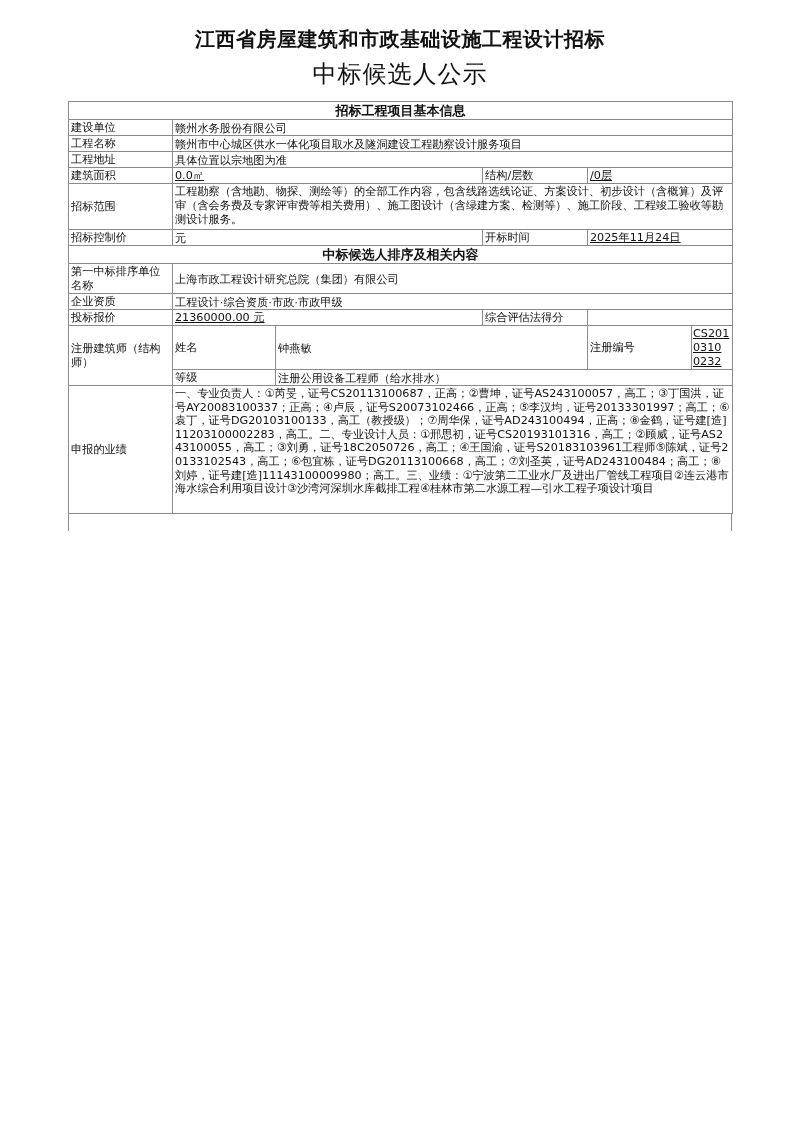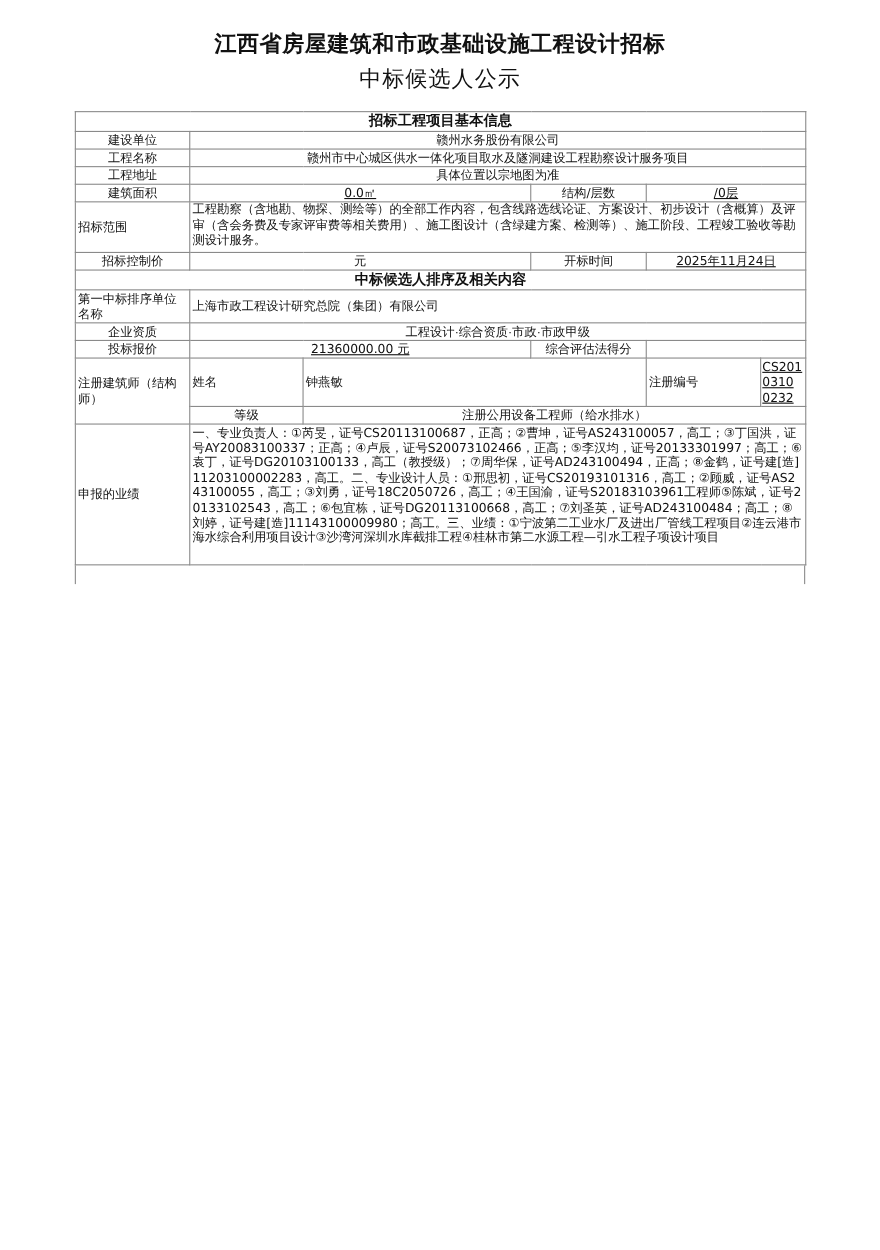--- a/index.html
+++ b/index.html
@@ -7,21 +7,21 @@
       width: 800px; height: 1136px; position: relative; overflow: hidden;
       font-family: "DejaVu Serif", serif; color: #111;
     }
     .doc-title {
       position: absolute; left: 0; top: 26px; width: 800px; text-align: center;
       font-family: "DejaVu Serif", serif; font-size: 20px; font-weight: bold; color: #111;
       letter-spacing: 0.5px;
     }
     .doc-subtitle {
       position: absolute; left: 0; top: 58px; width: 800px; text-align: center;
-      font-family: "DejaVu Serif", serif; font-size: 20px; color: #111;
+      font-family: "DejaVu Serif", serif; font-size: 24px; color: #111;
       letter-spacing: 1px;
     }
     .sheet {
       position: absolute; left: 68px; top: 101px; width: 664px;
     }
     table.grid {
       border-collapse: collapse; width: 664px; table-layout: fixed;
       font-family: "DejaVu Sans", sans-serif; font-size: 11.2px; line-height: 14px;
     }
     table.grid td {
@@ -32,21 +32,21 @@
     .section-head {
       text-align: center; font-family: "DejaVu Serif", serif; font-size: 13px;
       font-weight: bold; height: 17px;
     }
     .num { font-family: "DejaVu Sans", sans-serif; text-decoration: underline; }
     .cjk { font-family: Liberation Sans, sans-serif; }
     .perf { padding: 1px 2px !important; line-height: 13.6px; }
     .tail {
       width: 662px; height: 17px; border-left: 1px solid #8a8a8a; border-right: 1px solid #8a8a8a;
     }
-    .h16 { height: 16px; text-align: center; }
+    .h16 { height: 16px; }
   </style>
 </head>
 <body>
 
 <div class="doc-title">江西省房屋建筑和市政基础设施工程设计招标</div>
 <div class="doc-subtitle">中标候选人公示</div>
 
 <div class="sheet">
   <table class="grid">
     <colgroup>

